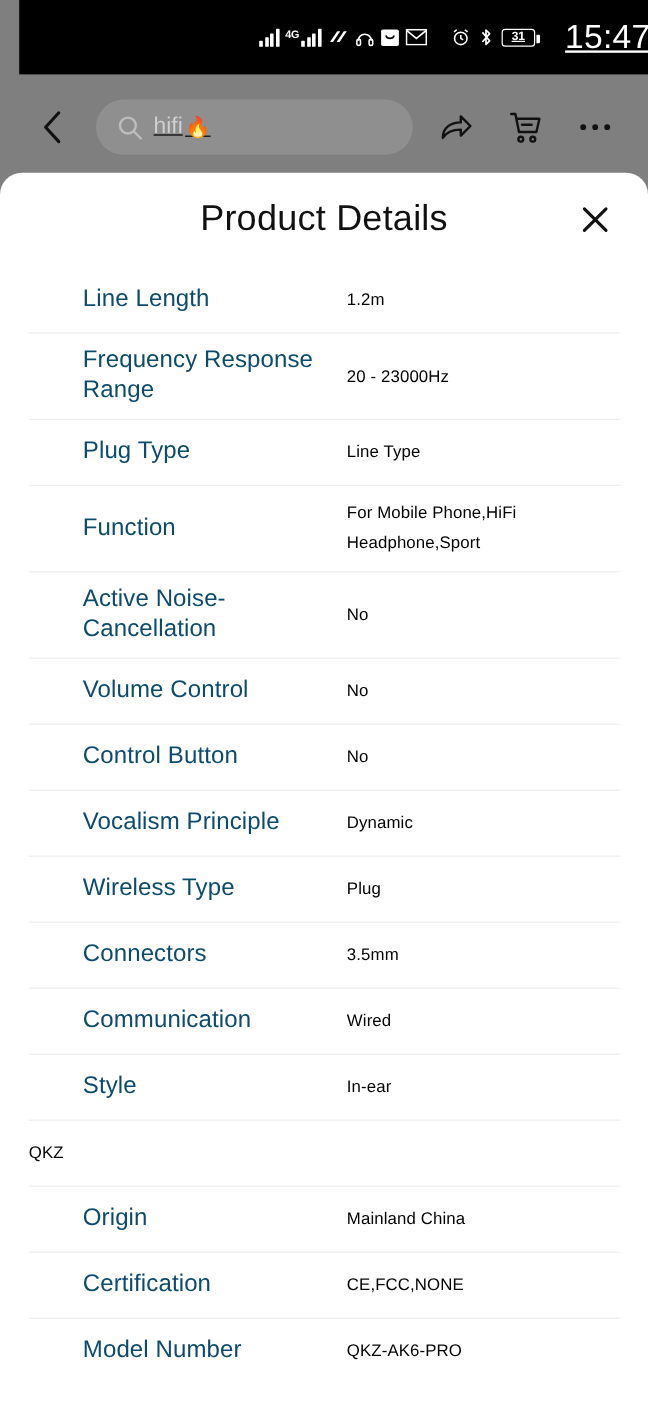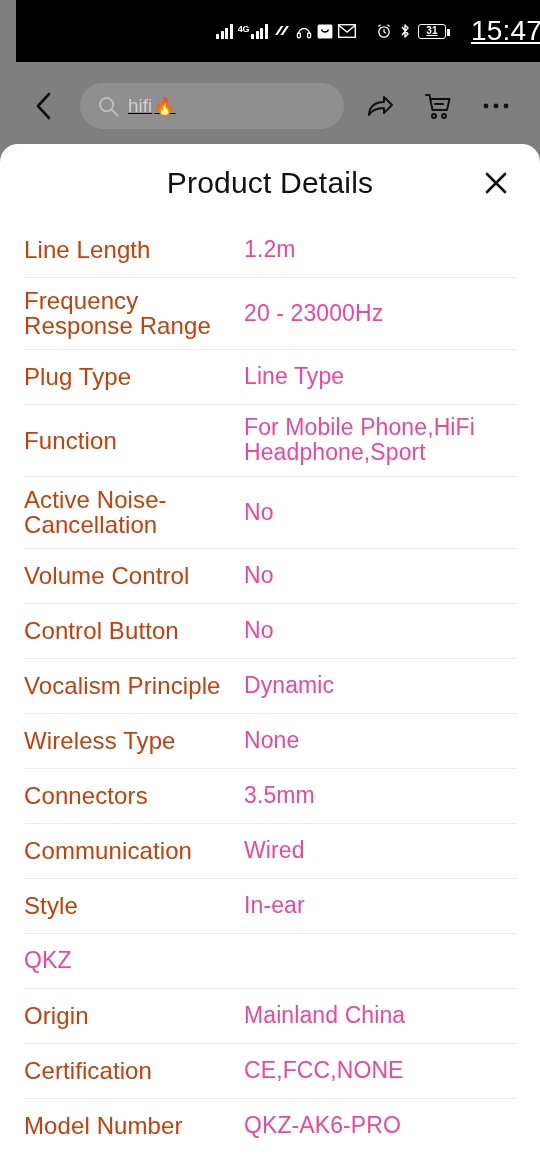--- a/index.html
+++ b/index.html
@@ -71,25 +71,25 @@
   .spec-list{ padding:0; }
   .spec-row{
     position:relative; display:flex; align-items:center;
     padding:0 24px; min-height:55px;
   }
   .spec-row.tall{ min-height:72px; }
   .spec-row + .spec-row:before{
     content:""; position:absolute; left:24px; right:23px; top:0; height:1px; background:#ededed;
   }
   .spec-label{
-    width:220px; flex:0 0 220px; color:#c2410c; font-size:24px; line-height:25px;
-    letter-spacing:.1px; padding-right:10px;
+    width:220px; flex:0 0 220px; color:#0c4a6e; font-size:20px; line-height:25px;
+    letter-spacing:.1px; padding-right:10px;margin-left:45px;
   }
   .spec-value{
-    flex:1; color:#ec4899; font-size:23px; line-height:25px; letter-spacing:.1px;
+    flex:1; color:#000000; font-size:14px; line-height:25px; letter-spacing:.1px;
   }
 </style>
 </head>
 <body>
 
 <div id="screen">
 
   <div class="statusbar">
     <div class="sb-inner">
       <div class="sb-left"></div>
@@ -253,21 +253,21 @@
         <div class="spec-row">
           <div class="spec-label">Control Button</div>
           <div class="spec-value">No</div>
         </div>
         <div class="spec-row">
           <div class="spec-label">Vocalism Principle</div>
           <div class="spec-value">Dynamic</div>
         </div>
         <div class="spec-row">
           <div class="spec-label">Wireless Type</div>
-          <div class="spec-value">None</div>
+          <div class="spec-value">Plug</div>
         </div>
         <div class="spec-row">
           <div class="spec-label">Connectors</div>
           <div class="spec-value">3.5mm</div>
         </div>
         <div class="spec-row">
           <div class="spec-label">Communication</div>
           <div class="spec-value">Wired</div>
         </div>
         <div class="spec-row">

